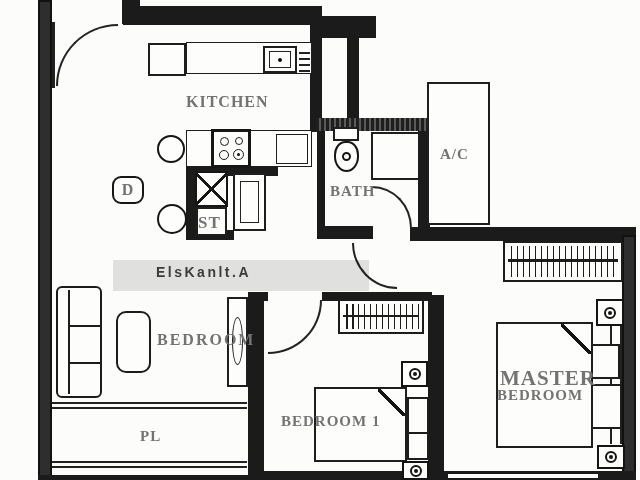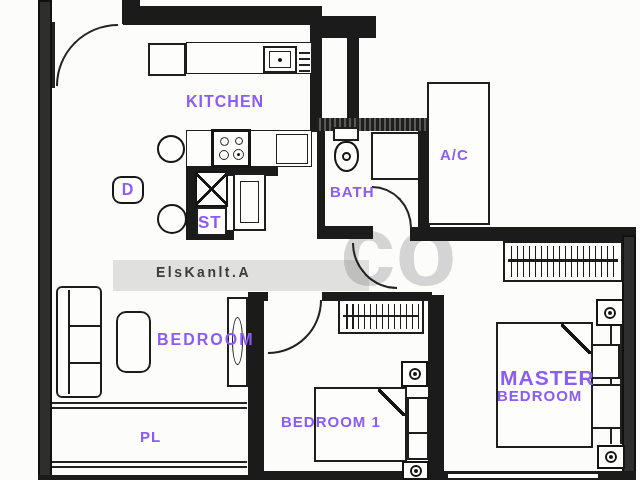--- a/index.html
+++ b/index.html
@@ -3,22 +3,22 @@
 <meta charset="utf-8">
 <style>
   html,body{margin:0;padding:0;background:#e8e8e8;}
   #plan{position:relative;width:640px;height:480px;background:#fcfcfa;overflow:hidden;
         font-family:"Liberation Sans",sans-serif;}
   #plan *{position:absolute;box-sizing:border-box;}
   .w{background:#1b1b1b;}
   .w.rough{background:#2e2e2e;box-shadow:inset 0 0 0 2px #111;}
   .furn{border:2px solid #1e1e1e;background:#fdfdfc;}
   .thin{border-width:1.5px;}
-  .lbl{color:#8b5cf6;font-weight:700;letter-spacing:1px;white-space:nowrap;
-       transform-origin:left top;}
+  .lbl{color:#737373;font-weight:700;letter-spacing:1px;white-space:nowrap;
+       transform-origin:left top;font-family:Liberation Serif, serif;}
   .arc{border:0 solid #222;background:transparent;}
   .line{background:#222;}
   .wardrobe{border:2px solid #1c1c1c;background:
       linear-gradient(to bottom, transparent 44%, #1c1c1c 44%, #1c1c1c 52%, transparent 52%),
       repeating-linear-gradient(90deg, #1c1c1c 0 1.5px, transparent 1.5px 6px);
       background-clip:content-box;padding:3px;}
   .post{border:2px solid #141414;background:#fdfdfc;}
   .post .pc{position:absolute;left:50%;top:50%;width:12px;height:12px;margin:-6px 0 0 -6px;
        border:2px solid #141414;border-radius:50%;}
   .post .pd{position:absolute;left:50%;top:50%;width:4px;height:4px;margin:-2px 0 0 -2px;
@@ -28,21 +28,20 @@
   .wm{color:#bdbdbd;opacity:.62;font-weight:700;line-height:1;}
   .band{background:rgba(80,80,80,.16);}
   .garble{color:#3c3c3c;font-weight:700;letter-spacing:2.5px;font-size:14px;
           filter:blur(.4px);transform:scaleY(1.08);}
 </style>
 </head>
 <body>
 
 <div id="plan">
 
-  <span class="wm" style="left:340px;top:200px;font-size:100px;">co</span>
   <div class="band" style="left:113px;top:260px;width:256px;height:31px;"></div>
   <span class="garble" style="left:156px;top:264px;">ElsKanlt.A</span>
 
   <div class="w rough" style="left:38px;top:0;width:14px;height:480px;"></div>
   <div class="w" style="left:122px;top:0;width:18px;height:24px;"></div>
   <div class="w" style="left:123px;top:6px;width:199px;height:19px;"></div>
   <div class="w" style="left:320px;top:16px;width:56px;height:22px;"></div>
   <div class="w" style="left:347px;top:36px;width:12px;height:86px;"></div>
   <div class="w" style="left:310px;top:25px;width:12px;height:107px;"></div>
   <div style="left:316px;top:118px;width:114px;height:13px;background:repeating-linear-gradient(90deg,#1f1f1f 0 3px,#5a5a5a 3px 5px);"></div>

